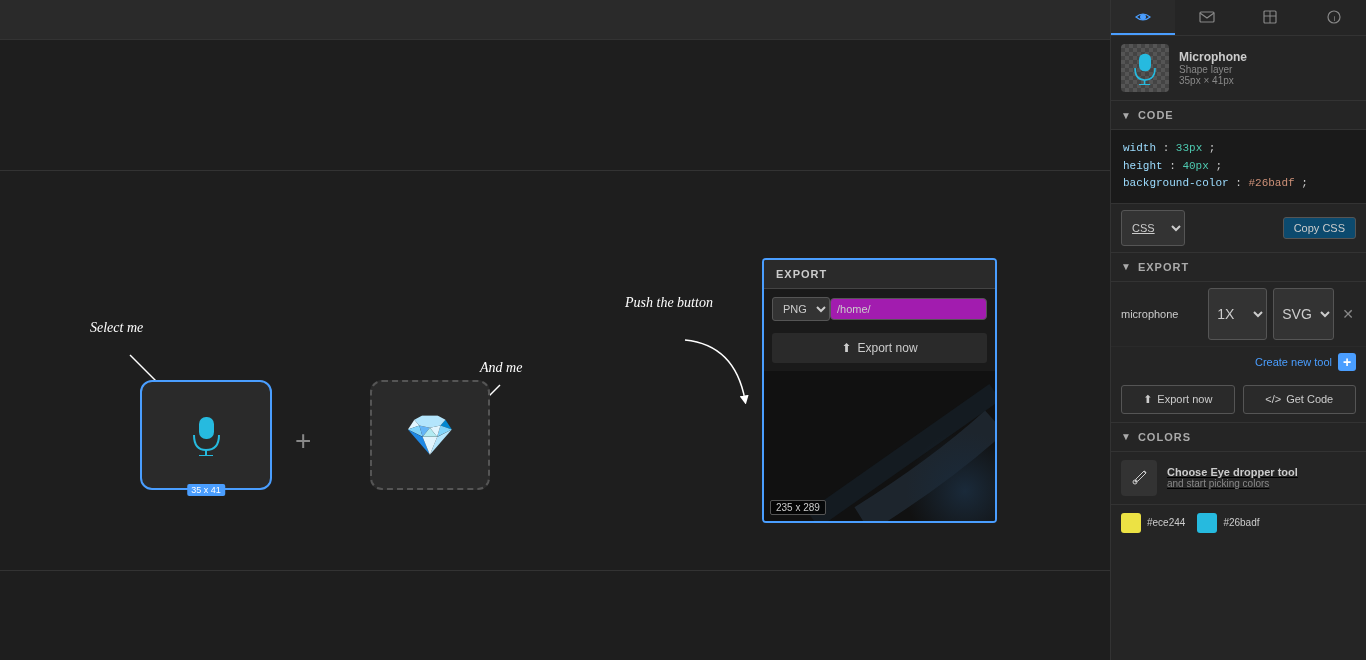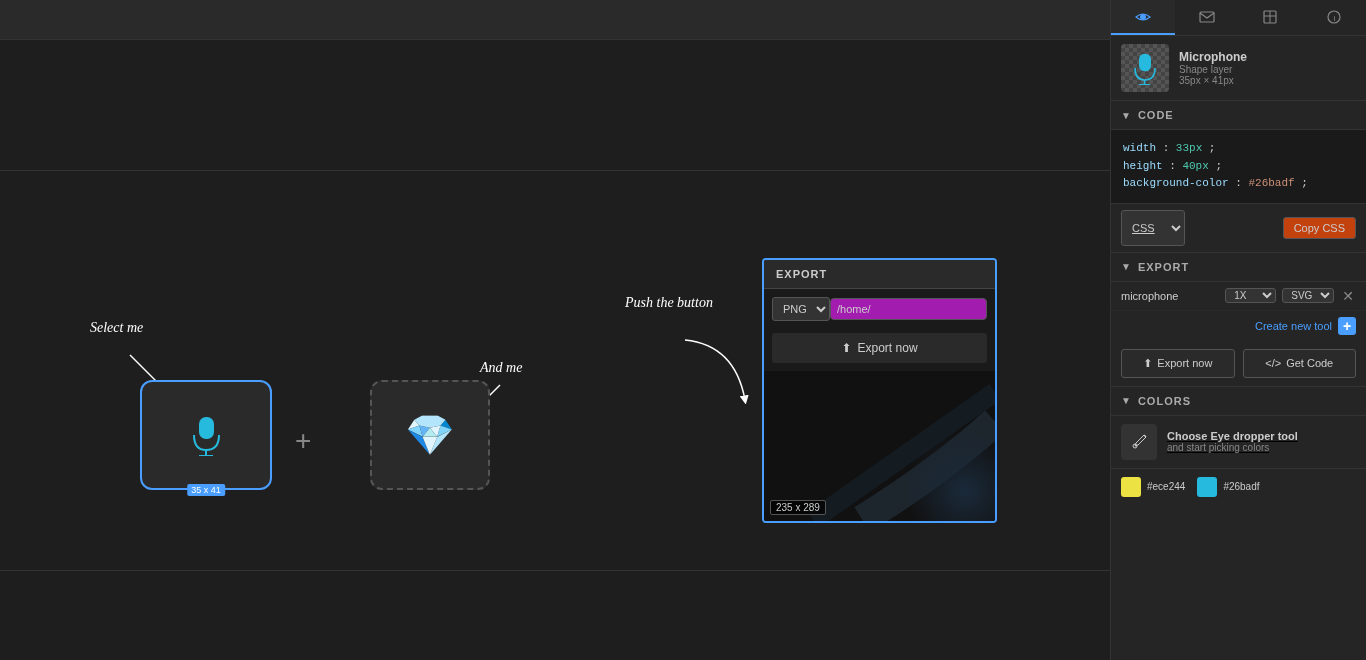--- a/index.html
+++ b/index.html
@@ -311,21 +311,21 @@
       font-size: 11px;
       padding: 10px 6px;
       border-radius: 3px;
       outline: none;
       cursor: pointer;
       text-decoration: underline;
     }
 
     .copy-css-btn {
       margin-left: auto;
-      background: #c2410c;
+      background: #0c4a6e;
       border: 1px solid #555;
       color: #ccc;
       font-size: 11px;
       padding: 4px 10px;
       border-radius: 3px;
       cursor: pointer;
     }
 
     .export-rule-row {
       display: flex;
@@ -338,22 +338,22 @@
     .export-rule-name {
       color: #ccc;
       font-size: 11px;
       flex: 1;
     }
 
     .export-rule-select {
       background: #333;
       border: 1px solid #555;
       color: #ccc;
-      font-size: 10px;
-      padding: 0 4px;
+      font-size: 14px;
+      padding: 16px 4px;
       border-radius: 3px;
       cursor: pointer;
     }
 
     .export-rule-remove {
       color: #888;
       cursor: pointer;
       font-size: 14px;
       background: none;
       border: none;

